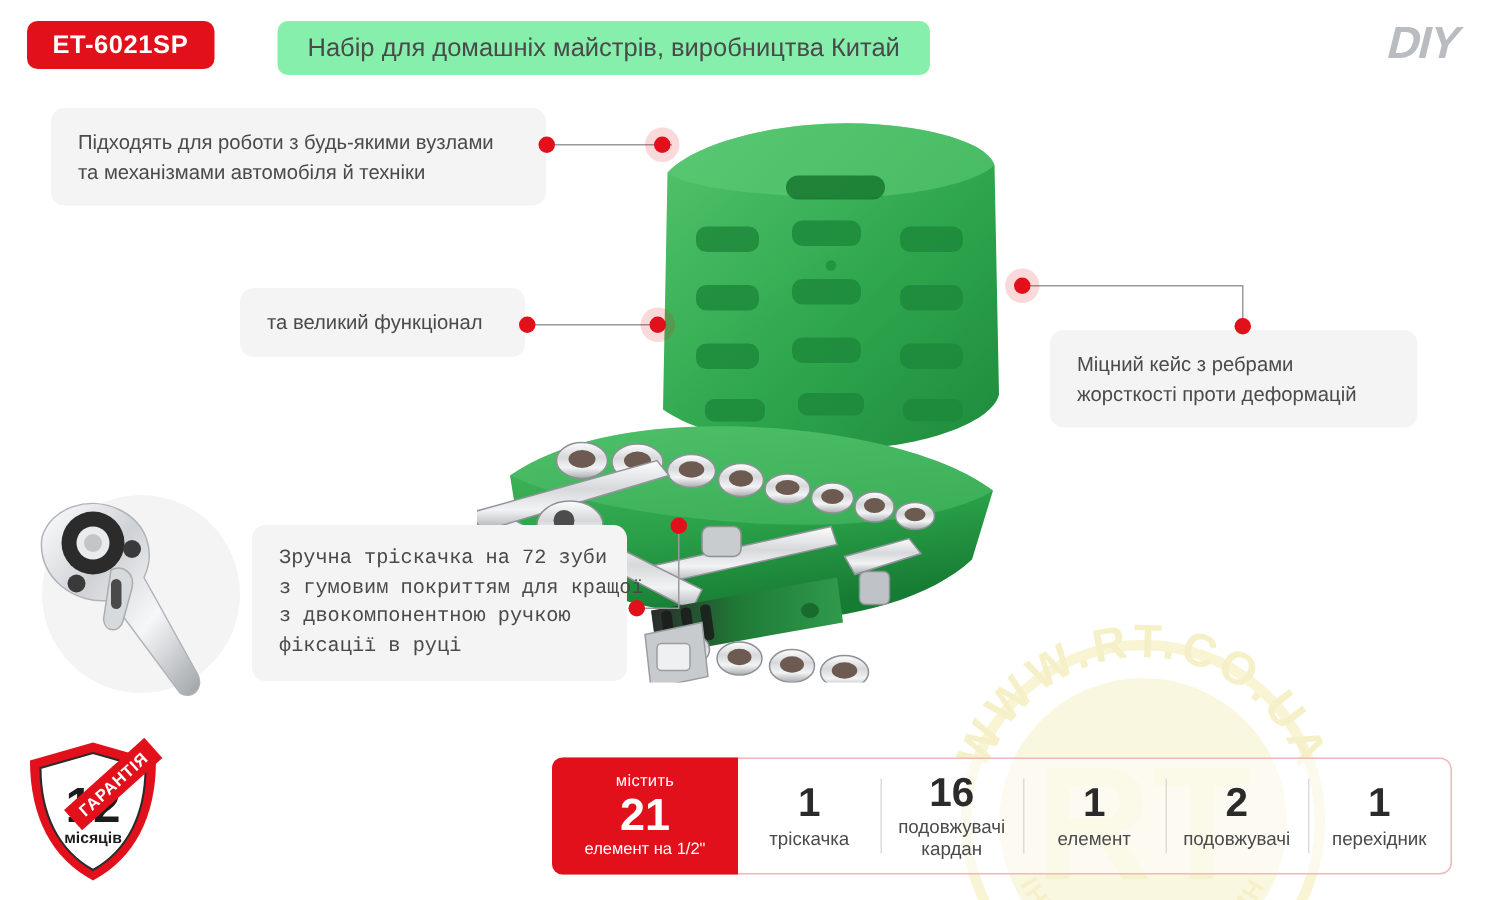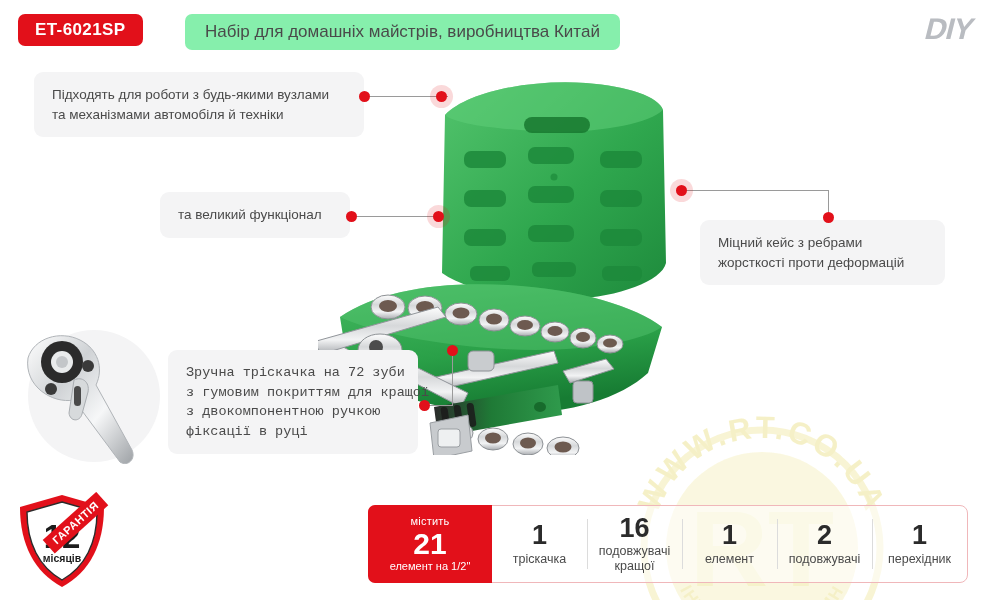--- a/index.html
+++ b/index.html
@@ -350,21 +350,21 @@
 
     <div class="spec-cell">
       <div class="num">1</div>
       <div class="cap">тріскачка</div>
     </div>
 
     <div class="spec-cell">
       <div class="num">16</div>
       <div class="cap">
         <span>подовжувачі</span><br>
-        <span>кращої</span>
+        <span>кардан</span>
       </div>
     </div>
 
     <div class="spec-cell">
       <div class="num">1</div>
       <div class="cap">елемент</div>
     </div>
 
     <div class="spec-cell">
       <div class="num">2</div>

